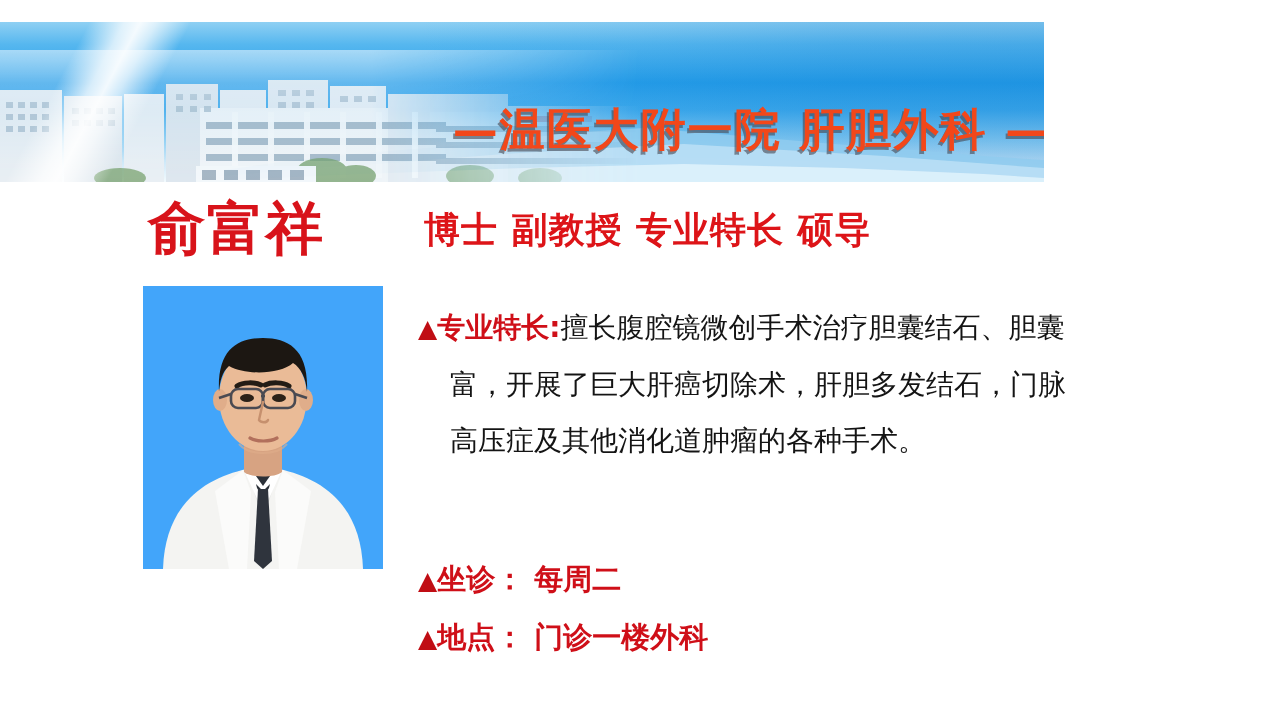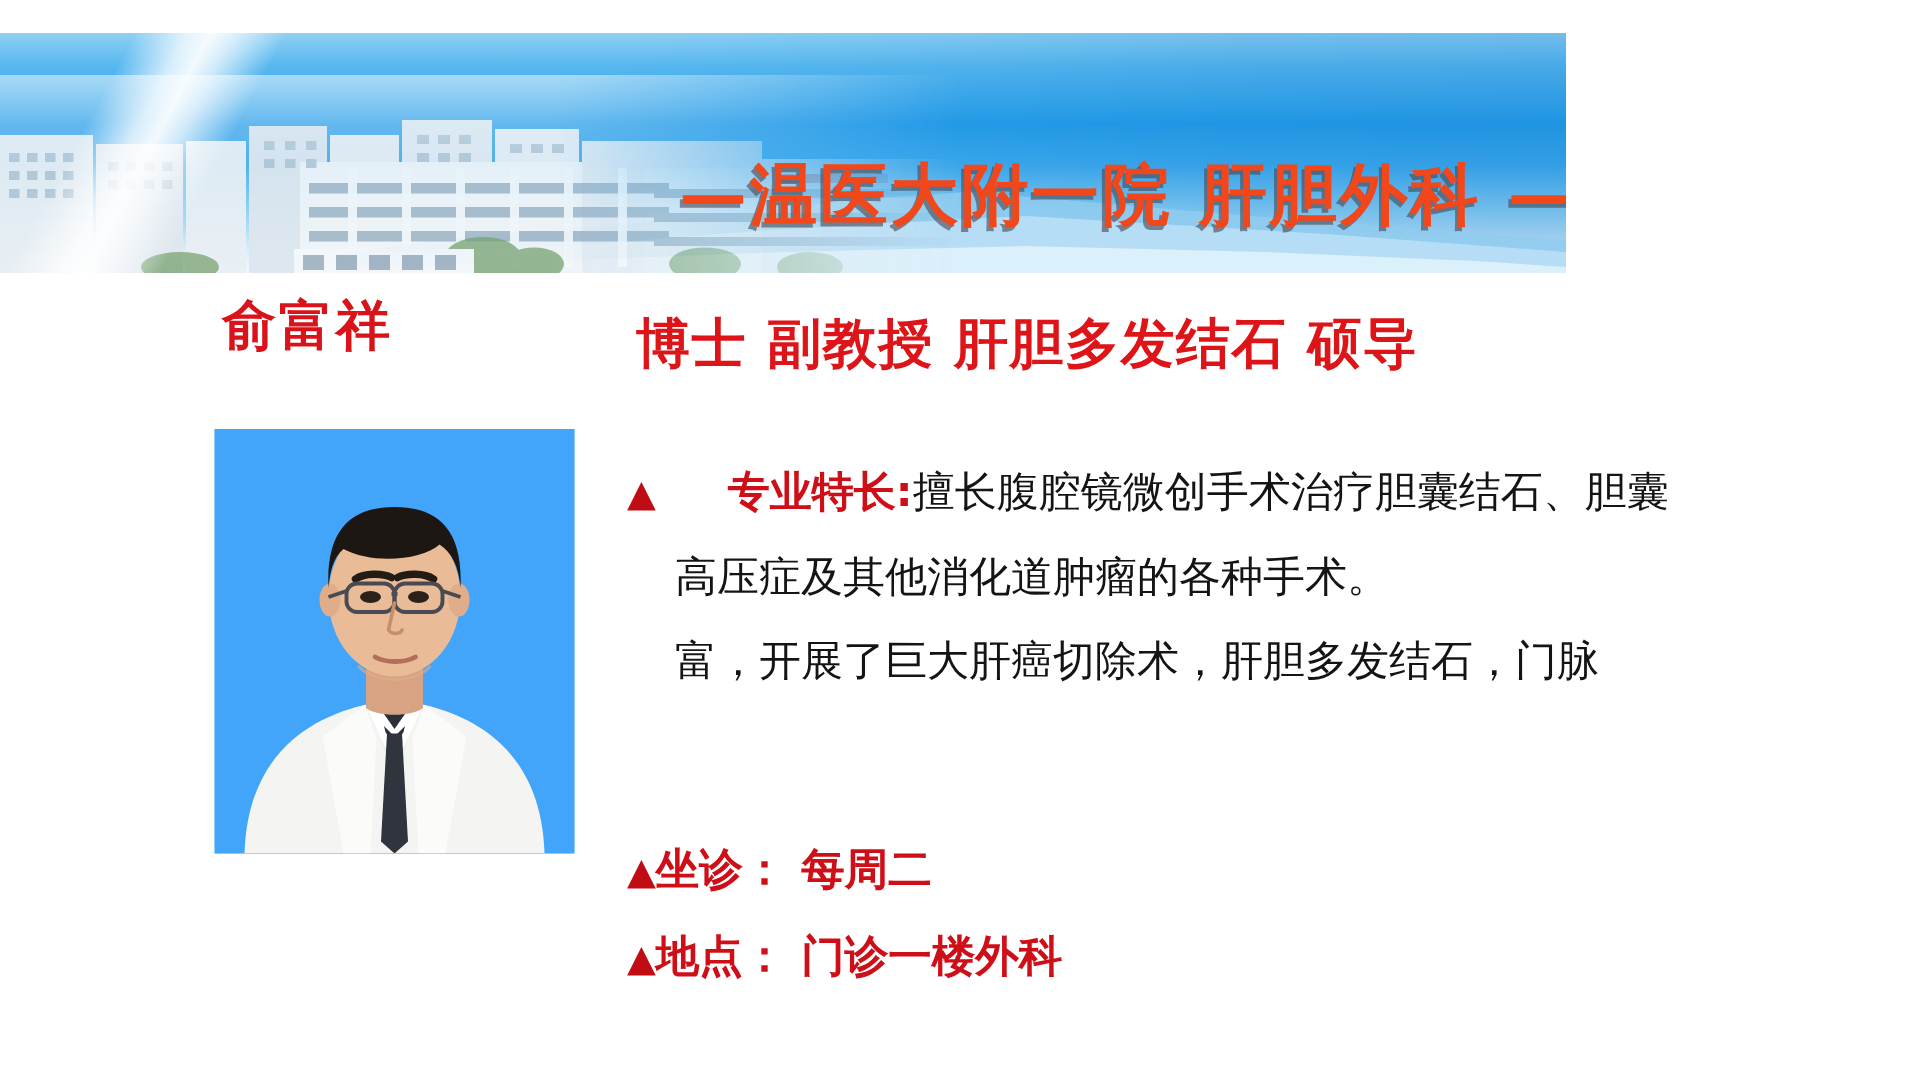--- a/index.html
+++ b/index.html
@@ -94,21 +94,21 @@
     white-space: nowrap;
   }
 
   
   #name {
     position: absolute;
     left: 148px;
     top: 199px;
     font-family: "DejaVu Serif", "Liberation Serif", serif;
     font-weight: bold;
-    font-size: 36px;
+    font-size: 57px;
     letter-spacing: 2px;
     color: #d8131a;
     line-height: 1;
     white-space: nowrap;
   }
   #credentials {
     position: absolute;
     left: 424px;
     top: 212px;
     font-family: "DejaVu Sans", "Liberation Sans", sans-serif;
@@ -144,21 +144,20 @@
     line-height: 56px;
     color: #141414;
     white-space: nowrap;
   }
   .body-line.indent { padding-left: 32px; }
   .red-label {
     color: #cf0f18;
     font-family: "DejaVu Sans", "Liberation Sans", sans-serif;
     font-weight: bold;
     font-size: 28px;
-    margin-left: 48px;
   }
   .tri {
     color: #c00d14;
     font-size: 25px;
     font-family: "DejaVu Sans", "Liberation Sans", sans-serif;
   }
 
   #schedule-block {
     position: absolute;
     left: 418px;
@@ -297,21 +296,21 @@
     </g>
     <rect x="0" y="0" width="640" height="132" fill="url(#bldFade)"></rect>
   </svg>
 
   <div id="banner-ray"></div>
 
   <div id="banner-title">—温医大附一院 肝胆外科 —</div>
 </div>
 
 <div id="name">俞富祥</div>
-<div id="credentials">博士 副教授 肝胆多发结石 硕导</div>
+<div id="credentials">博士 副教授 专业特长 硕导</div>
 
 <div id="portrait">
   <svg viewBox="0 0 240 283" preserveAspectRatio="none" width="240" height="283">
     <rect x="0" y="0" width="240" height="283" fill="#42a5fa"></rect>
 
     <path d="M20,283 C22,218 62,192 104,183 L136,183 C178,192 218,218 220,283 Z" fill="#f4f4f2"></path>
     <path d="M104,183 L120,235 L136,183 L126,180 L114,180 Z" fill="#e7e7e4"></path>
 
     <path d="M101,184 L120,226 L139,184 L130,178 L110,178 Z" fill="#ffffff"></path>
 
@@ -350,22 +349,22 @@
     <path d="M107,152 C114,156 127,156 134,152" stroke="#b2705c" stroke-width="3.2" fill="none" stroke-linecap="round"></path>
 
     <path d="M96,158 C106,170 134,170 144,158" stroke="#dfae8b" stroke-width="2" fill="none" opacity="0.6"></path>
   </svg>
 </div>
 
 <div id="specialty-block">
   <div class="body-line">
     <span class="tri">▲</span><span class="red-label">专业特长:</span><span>擅长腹腔镜微创手术治疗胆囊结石、胆囊</span>
   </div>
+  <div class="body-line indent">富，开展了巨大肝癌切除术，肝胆多发结石，门脉</div>
   <div class="body-line indent">高压症及其他消化道肿瘤的各种手术。</div>
-  <div class="body-line indent">富，开展了巨大肝癌切除术，肝胆多发结石，门脉</div>
 </div>
 
 <div id="schedule-block">
   <div class="sched-line">
     <span class="tri">▲</span><span>坐诊：</span><span class="sched-val">每周二</span>
   </div>
   <div class="sched-line">
     <span class="tri">▲</span><span>地点：</span><span class="sched-val">门诊一楼外科</span>
   </div>
 </div>

